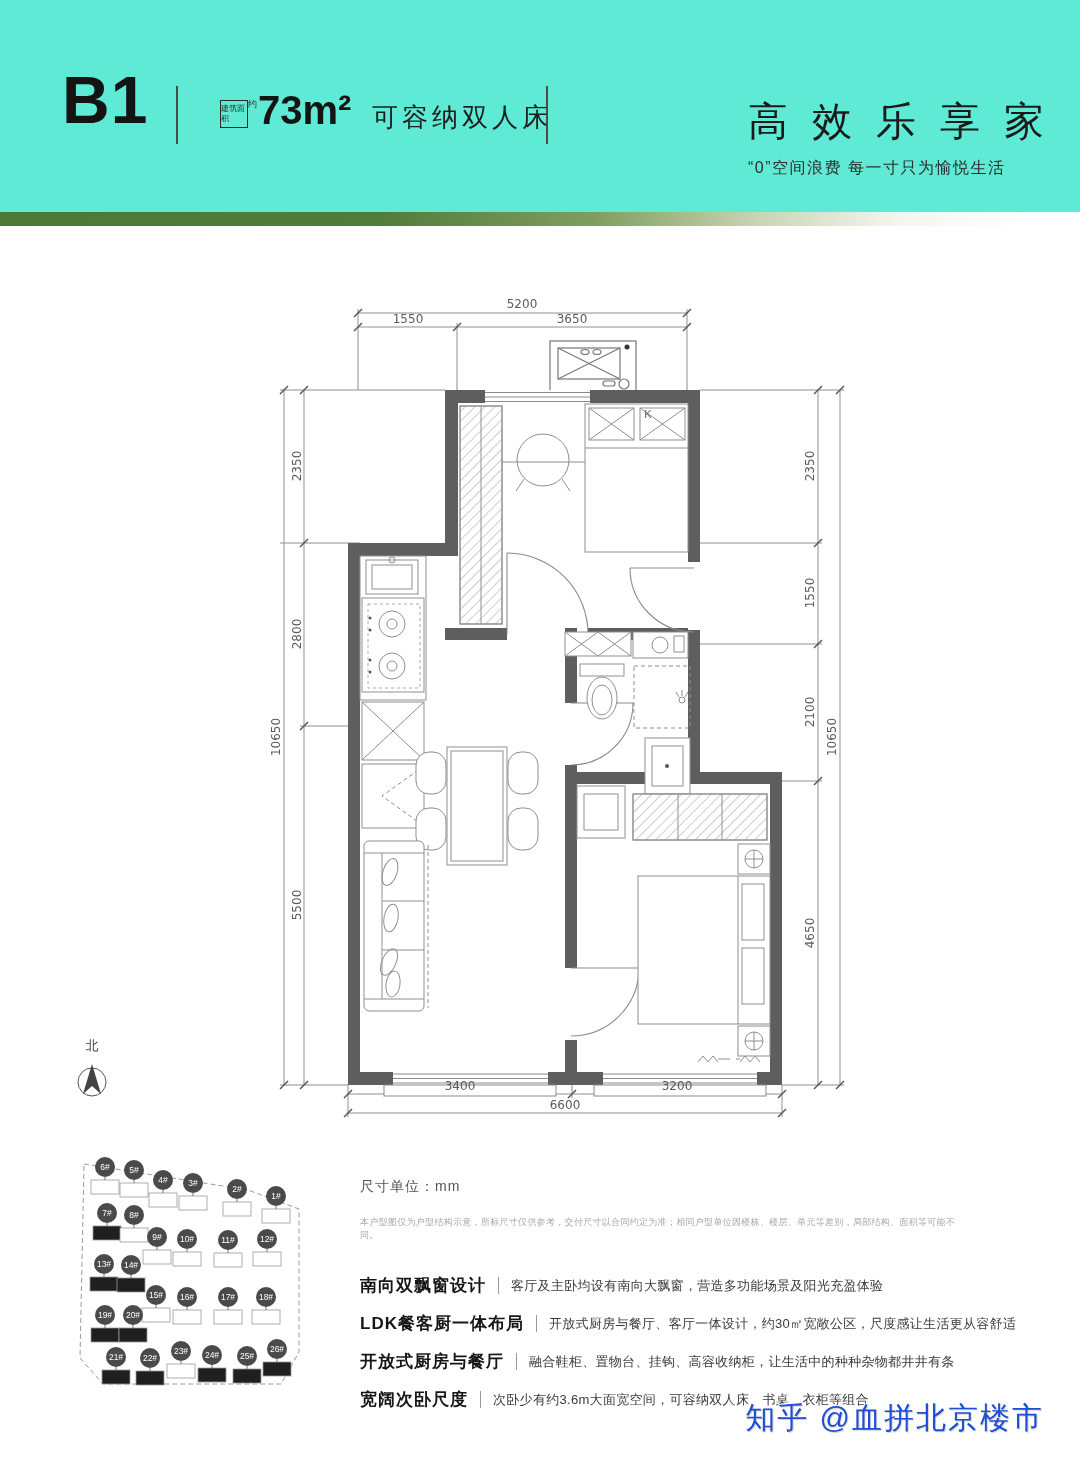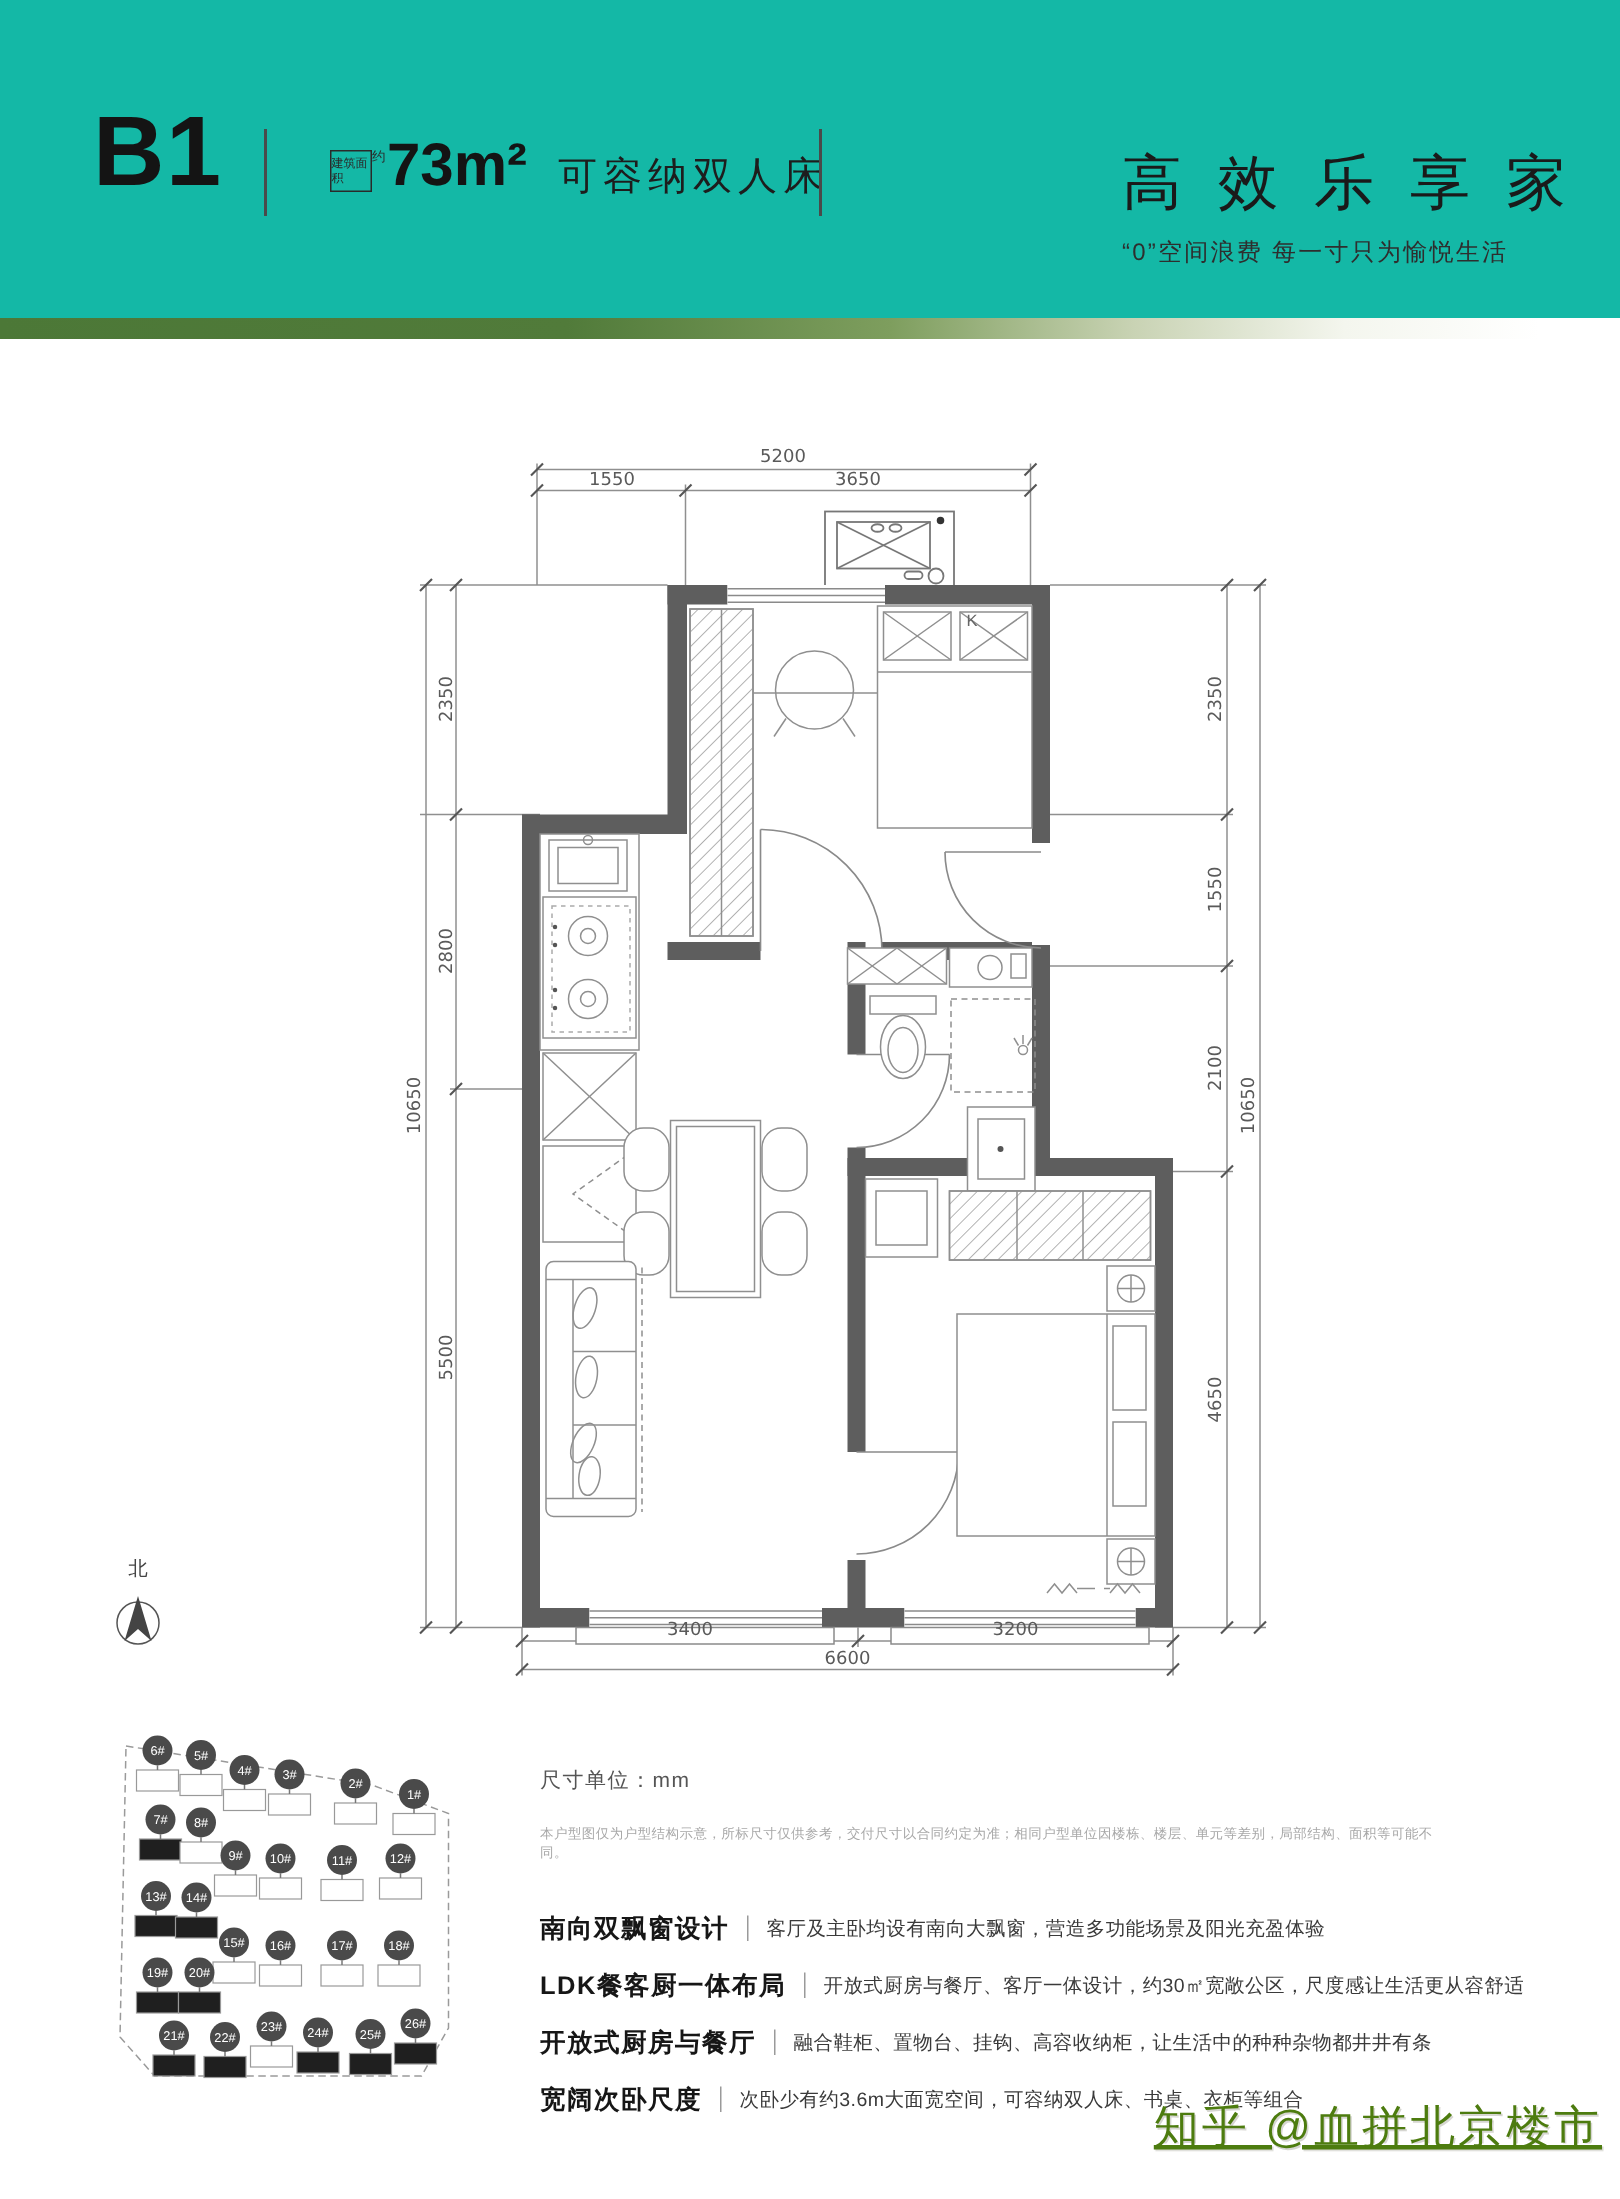--- a/index.html
+++ b/index.html
@@ -1,21 +1,21 @@
 <!DOCTYPE html>
 <html><head>
 <meta charset="utf-8">
 <style>
   html,body{margin:0;padding:0;}
   body{
     width:1080px;height:1466px;position:relative;background:#ffffff;
     font-family:"Liberation Sans","DejaVu Sans",sans-serif;overflow:hidden;
   }
   
-  .header{position:absolute;left:0;top:0;width:1080px;height:212px;background:#14b8a6;}
+  .header{position:absolute;left:0;top:0;width:1080px;height:212px;background:#5eead4;}
   .unit-code{position:absolute;left:62px;top:62px;font-size:66px;font-weight:800;color:#141414;letter-spacing:1px;}
   .hdiv{position:absolute;width:2px;background:#4a4a4a;top:86px;height:58px;}
   .hdiv1{left:176px;} .hdiv2{left:546px;}
   .area-tag{position:absolute;left:220px;top:100px;width:26px;height:26px;border:1.5px solid #2a2a2a;
     font-size:8px;line-height:10px;color:#2a2a2a;display:flex;align-items:center;justify-content:center;}
   .area-tag-suffix{position:absolute;left:248px;top:98px;font-size:9px;color:#2a2a2a;}
   .area-value{position:absolute;left:258px;top:88px;font-size:40px;font-weight:800;color:#141414;}
   .layout-text{position:absolute;left:372px;top:100px;font-size:26px;color:#1d1d1d;letter-spacing:4px;font-weight:500;}
   .slogan{position:absolute;left:748px;top:94px;font-size:40px;color:#1a1a1a;letter-spacing:24px;font-weight:500;white-space:nowrap;}
   .slogan-sub{position:absolute;left:748px;top:158px;font-size:16px;color:#2e2e2e;letter-spacing:1.5px;white-space:nowrap;}
@@ -31,22 +31,22 @@
   .ac-label{position:absolute;left:648px;top:414px;transform:translate(-50%,-50%);font-size:11px;color:#666;}
   
   .unit-note{position:absolute;left:360px;top:1178px;font-size:14px;color:#555;letter-spacing:1px;}
   .disclaimer{position:absolute;left:360px;top:1216px;width:600px;font-size:9px;color:#a8a8a8;letter-spacing:0.3px;}
   .features{position:absolute;left:360px;top:1262px;width:640px;display:flex;flex-direction:column;gap:15px;margin-top:12px;}
   .feature-row{display:flex;align-items:center;}
   .feature-title{font-size:17px;font-weight:800;color:#161616;letter-spacing:1px;white-space:nowrap;}
   .fdiv{width:1px;height:17px;background:#9a9a9a;margin:0 12px;flex:none;}
   .feature-desc{font-size:13px;color:#3a3a3a;letter-spacing:0.3px;white-space:nowrap;}
   
-  .watermark{position:absolute;right:12px;top:1398px;font-size:30px;letter-spacing:2px;color:#4d7c0f;
-    text-shadow:1px 1px 0 #d6d6d1,-1px -1px 0 #ffffff;font-weight:500;text-decoration:underline;}
+  .watermark{position:absolute;right:36px;top:1398px;font-size:30px;letter-spacing:2px;color:#1d4ed8;
+    text-shadow:1px 1px 0 #d6d6d1,-1px -1px 0 #ffffff;font-weight:500;}
 </style>
 </head>
 <body>
 
 <div class="header">
   <div class="unit-code">B1</div>
   <div class="hdiv hdiv1"></div>
   <div class="area-tag">建筑面积</div>
   <div class="area-tag-suffix">约</div>
   <div class="area-value">73m²</div>

